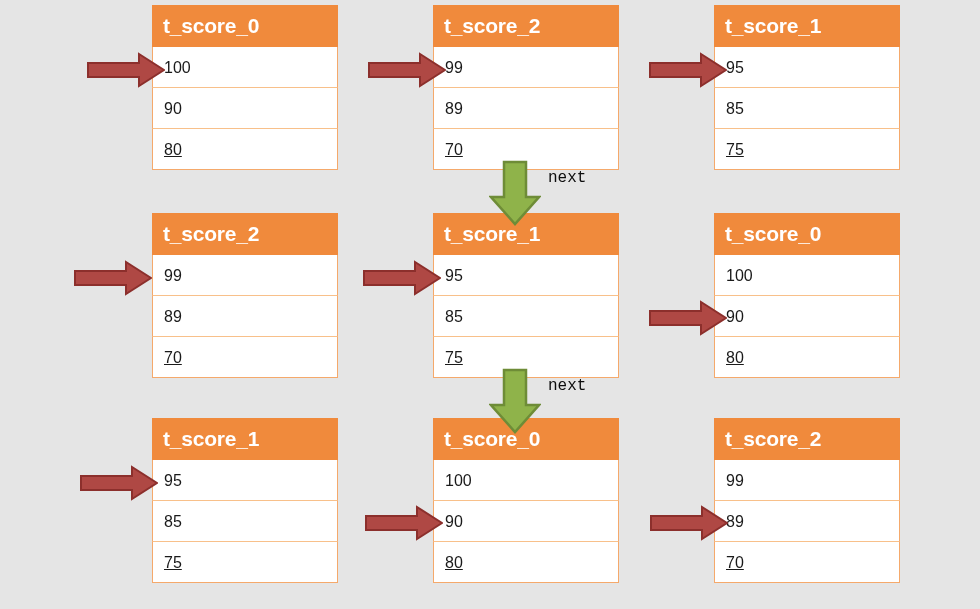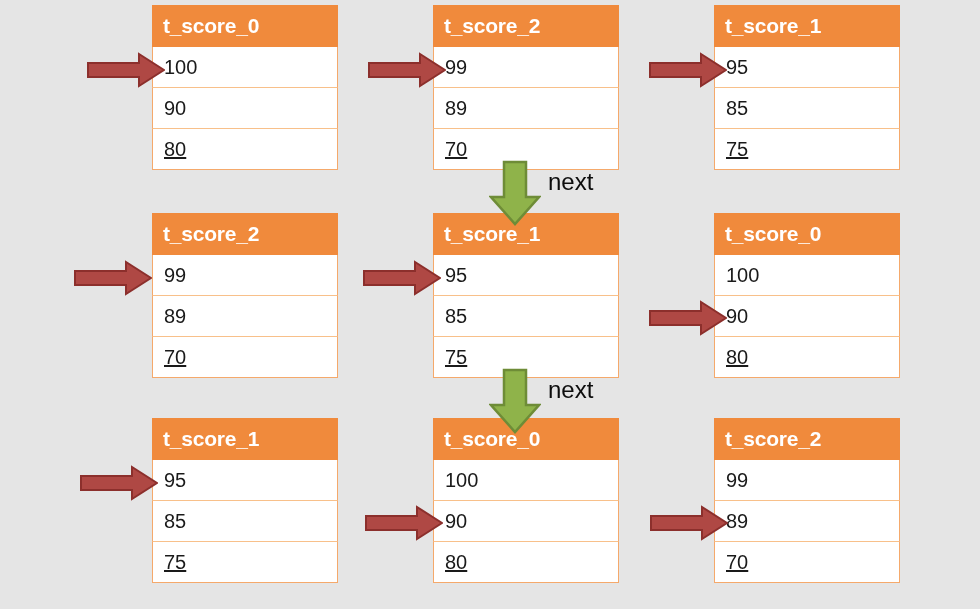--- a/index.html
+++ b/index.html
@@ -35,21 +35,21 @@
     line-height: 42px;
     padding-left: 11px;
     box-sizing: border-box;
     letter-spacing: -0.2px;
     white-space: nowrap;
     overflow: hidden;
   }
   .tbl-row {
     height: 41px;
     line-height: 41px;
-    font-size: 20px;
+    font-size: 16px;
     color: #1a1a1a;
     padding-left: 11px;
     box-sizing: border-box;
     background: #ffffff;
     border-left: 1.5px solid #F5A96B;
     border-right: 1.5px solid #F5A96B;
     border-bottom: 1.5px solid #F8C08A;
     white-space: nowrap;
   }
   .tbl-row.last {
@@ -71,24 +71,25 @@
     position: absolute;
     width: 52px;
     height: 66px;
     pointer-events: none;
   }
   .arrow-green svg { display: block; width: 100%; height: 100%; }
 
   
   .next-label {
     position: absolute;
-    font-size: 24px;
+    font-size: 16px;
     color: #0d0d0d;
     line-height: 1;
     white-space: nowrap;
+    font-family: Liberation Mono, monospace;
   }
 </style>
 </head>
 <body>
 
 <div id="canvas">
 
   <div class="tbl" style="left:152px; top:5px;">
     <div class="tbl-header">t_score_0</div>
     <div class="tbl-row">100</div>

